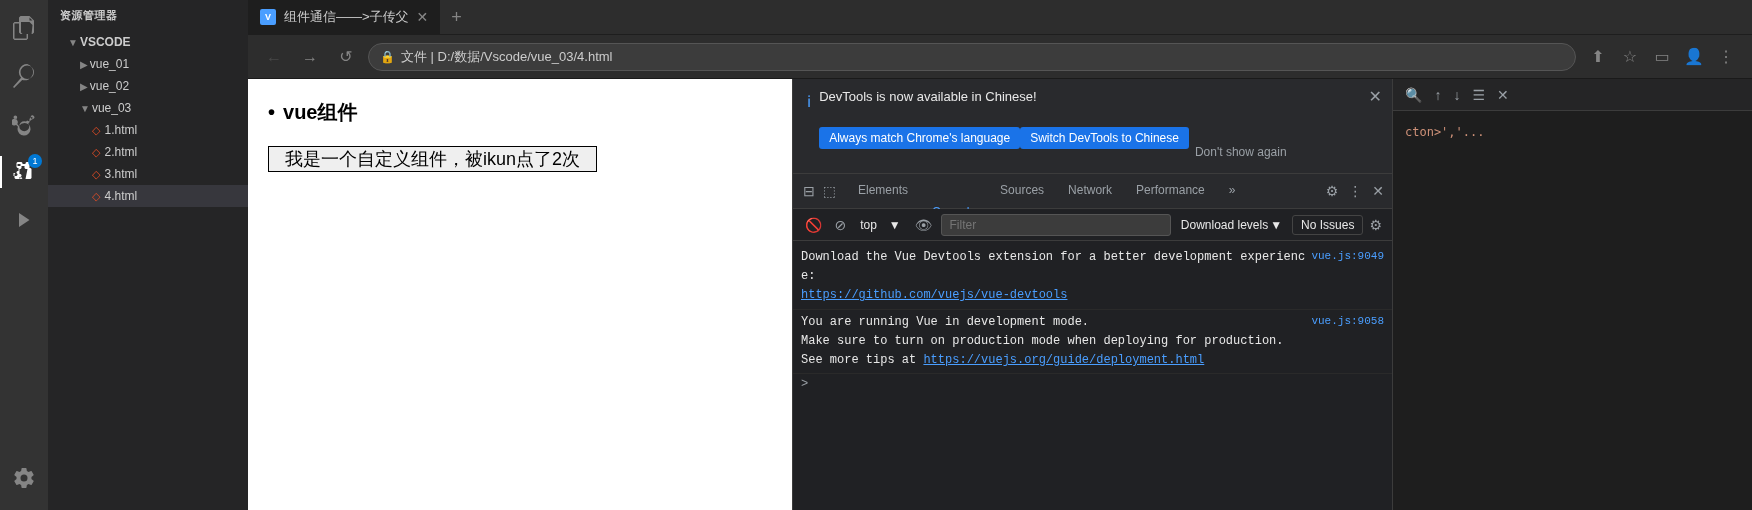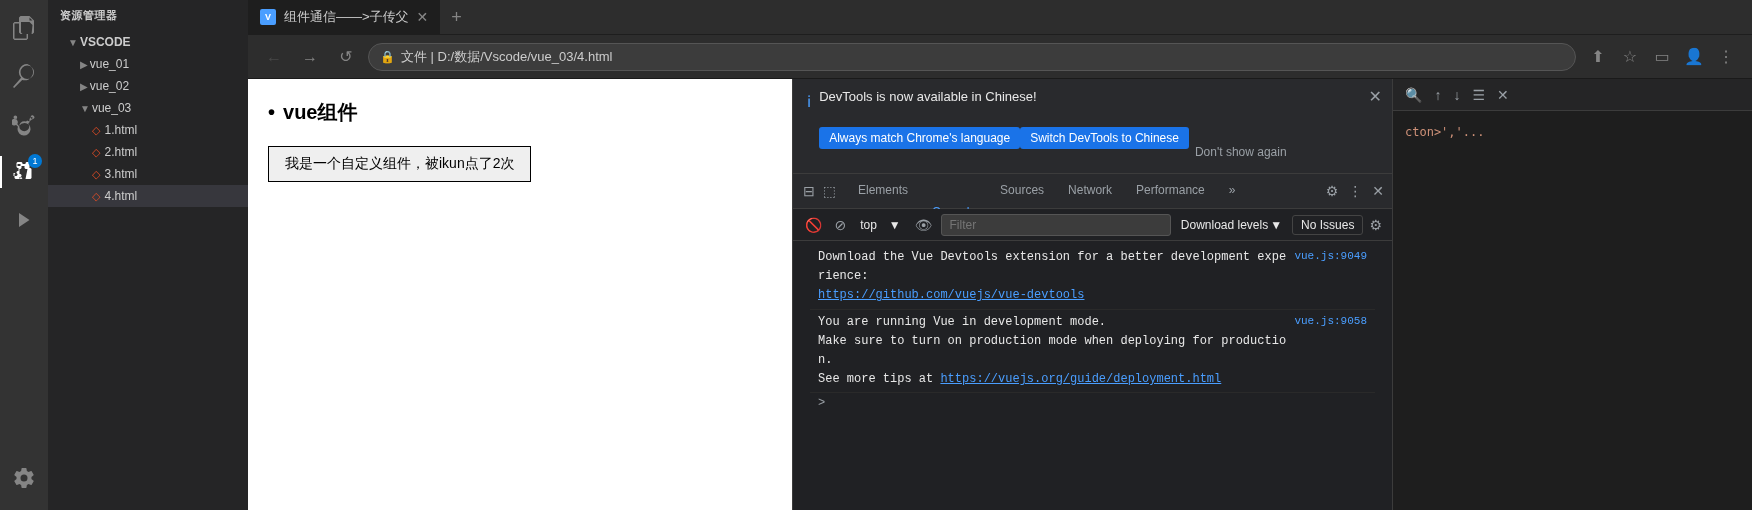--- a/index.html
+++ b/index.html
@@ -250,23 +250,23 @@
       display: flex;
       align-items: center;
       gap: 8px;
     }
     .webpage-title::before {
       content: '•';
       color: #000;
     }
     .component-box {
       border: 1px solid #000;
-      padding: 8px 16px;
+      padding: 0 16px;
       display: inline-block;
-      font-size: 14px;
+      font-size: 18px;
       cursor: default;
     }
 
     
     .devtools {
       width: 600px;
       min-width: 600px;
       background: #202124;
       color: #e8e8e8;
       display: flex;
@@ -441,21 +441,21 @@
       color: #9aa0a6;
       cursor: pointer;
       font-size: 14px;
       padding: 2px;
     }
 
     
     .console-output {
       flex: 1;
       overflow-y: auto;
-      padding: 4px 17px;
+      padding: 4px 0;
       font-family: 'Consolas', 'Courier New', monospace;
       font-size: 12px;
       color: #e8e8e8;
     }
     .console-entry {
       padding: 3px 8px;
       border-bottom: 1px solid #2a2a2a;
       display: flex;
       align-items: flex-start;
       gap: 4px;

